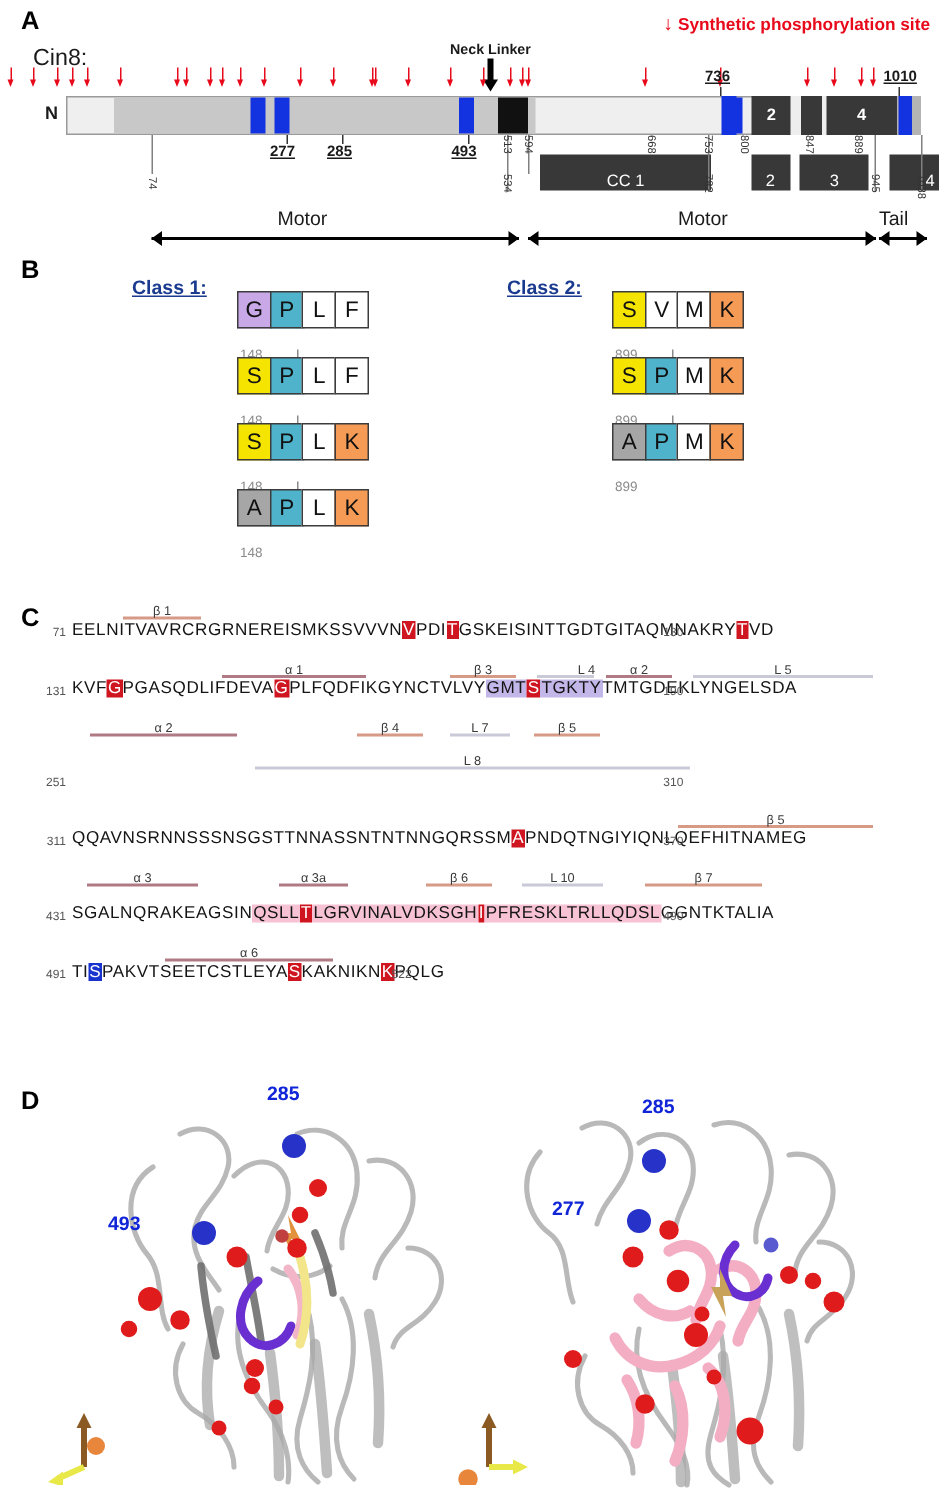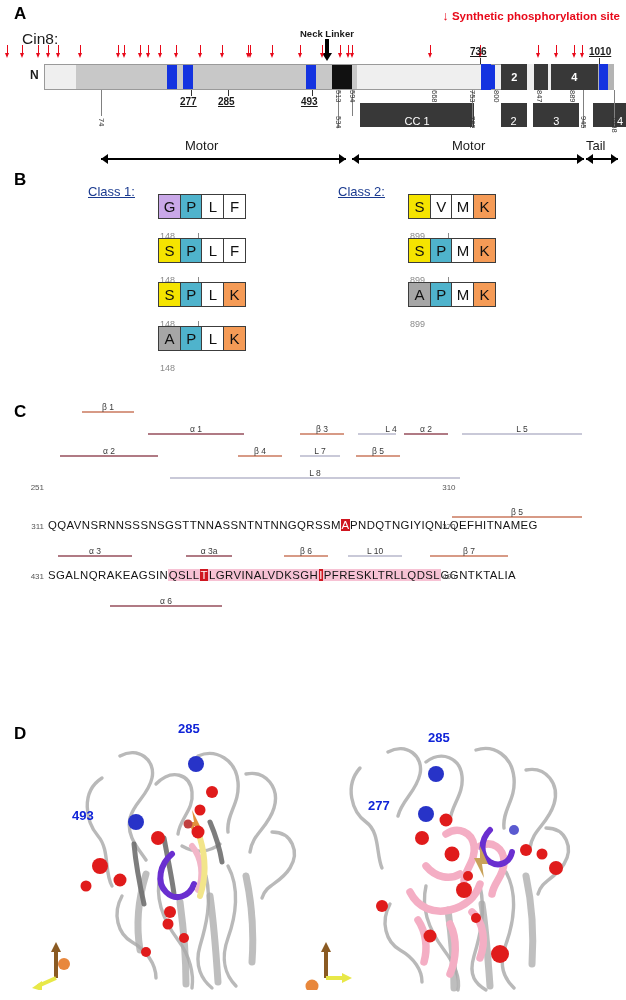--- a/index.html
+++ b/index.html
@@ -40,21 +40,21 @@
   .regname { position:absolute; font-size:13px; top:-2px; white-space:nowrap; }
   .regarrow { position:absolute; height:10px; top:14px; }
   .regarrow .line { position:absolute; left:0; right:0; top:4px; height:1.6px; background:#000; }
   .regarrow .h1, .regarrow .h2 { position:absolute; top:0; width:0; height:0;
         border-top:5px solid transparent; border-bottom:5px solid transparent; }
   .regarrow .h1 { left:0; border-right:7px solid #000; }
   .regarrow .h2 { right:0; border-left:7px solid #000; }
 
   
   #panelB { position:absolute; left:0; top:168px; width:626px; height:212px; }
-  .classTitle { position:absolute; font-size:13px; font-weight:normal; color:#1a3a8f;
+  .classTitle { position:absolute; font-size:13px; font-weight:bold; color:#1a3a8f;
         text-decoration:underline; }
   .seqrow { position:absolute; display:flex; align-items:center; }
   .aabox { width:23px; height:25px; border:1.3px solid #3c3c3c;
         display:flex; align-items:center; justify-content:center;
         font-size:15px; font-family:"Liberation Sans", sans-serif; color:#111;
         margin-right:-1.3px; }
   .posnum { position:absolute; font-size:9px; color:#8a8a8a; }
   .downarrow { position:absolute; width:9px; }
   .downarrow .st { width:1.4px; height:14px; background:#8a8a8a; margin:0 auto; }
   .downarrow .hd { width:0; height:0; margin:0 auto;
@@ -360,33 +360,43 @@
     </div>
 </div>
 
 <div id="panelC">
   <span class="panel-letter" style="left:14px; top:7px;">C</span>
   <div id="seqRows" style="position:absolute; left:0; top:8px; width:626px;">
       <div class="ss-track">
         <div class="ss-line" style="left: 82px; width: 52px; background: rgb(215, 154, 134);"></div>
         <div class="ss-lab" style="left: 82px; width: 52px;">β 1</div>
       </div>
+      <div class="cseq">
+        <div class="cnum-l">71</div>
+        <div class="cres"><span>EELNITVAVRCRGRNEREISMKSSVVVN</span><span class="hl mark-red">V</span><span>PDI</span><span class="hl mark-red">T</span><span>GSKEISINTTGDTGITAQMNAKRY</span><span class="hl mark-red">T</span><span>VD</span></div>
+        <div class="cnum-r" style="left: 442.2px;">130</div>
+      </div>
       <div style="height: 11px;"></div>
       <div class="ss-track">
         <div class="ss-line" style="left: 148px; width: 96px; background: rgb(176, 122, 132);"></div>
         <div class="ss-lab" style="left: 148px; width: 96px;">α 1</div>
         <div class="ss-line" style="left: 300px; width: 44px; background: rgb(215, 154, 134);"></div>
         <div class="ss-lab" style="left: 300px; width: 44px;">β 3</div>
         <div class="ss-line" style="left: 358px; width: 38px; background: rgb(201, 201, 216);"></div>
         <div class="ss-lab" style="left: 372px; width: 38px;">L 4</div>
         <div class="ss-line" style="left: 404px; width: 44px; background: rgb(176, 122, 132);"></div>
         <div class="ss-lab" style="left: 404px; width: 44px;">α 2</div>
         <div class="ss-line" style="left: 462px; width: 120px; background: rgb(201, 201, 216);"></div>
         <div class="ss-lab" style="left: 462px; width: 120px;">L 5</div>
       </div>
+      <div class="cseq">
+        <div class="cnum-l">131</div>
+        <div class="cres"><span>KVF</span><span class="hl mark-red">G</span><span>PGASQDLIFDEVA</span><span class="hl mark-red">G</span><span>PLFQDFIKGYNCTVLVY</span><span class="hl band-purple">GMT</span><span class="hl mark-red">S</span><span class="hl band-purple">TGKTY</span><span>TMTGDEKLYNGELSDA</span></div>
+        <div class="cnum-r" style="left: 442.2px;">190</div>
+      </div>
       <div style="height: 11px;"></div>
       <div class="ss-track">
         <div class="ss-line" style="left: 60px; width: 98px; background: rgb(176, 122, 132);"></div>
         <div class="ss-lab" style="left: 60px; width: 98px;">α 2</div>
         <div class="ss-line" style="left: 238px; width: 44px; background: rgb(215, 154, 134);"></div>
         <div class="ss-lab" style="left: 238px; width: 44px;">β 4</div>
         <div class="ss-line" style="left: 300px; width: 40px; background: rgb(201, 201, 216);"></div>
         <div class="ss-lab" style="left: 300px; width: 40px;">L 7</div>
         <div class="ss-line" style="left: 356px; width: 44px; background: rgb(215, 154, 134);"></div>
         <div class="ss-lab" style="left: 356px; width: 44px;">β 5</div>
@@ -426,20 +436,25 @@
       <div style="height: 11px;"></div>
       <div class="cseq">
         <div class="cnum-l">431</div>
         <div class="cres"><span>SGALNQRAKEAGSIN</span><span class="hl band-pink">QSLL</span><span class="hl mark-red">T</span><span class="hl band-pink">LGRVINALVDKSGH</span><span class="hl mark-red">I</span><span class="hl band-pink">PFRESKLTRLLQDSL</span><span>GGNTKTALIA</span></div>
         <div class="cnum-r" style="left: 442.2px;">490</div>
       </div>
       <div style="height: 11px;"></div>
       <div class="ss-track">
         <div class="ss-line" style="left: 110px; width: 112px; background: rgb(176, 122, 132);"></div>
         <div class="ss-lab" style="left: 110px; width: 112px;">α 6</div>
+      </div>
+      <div class="cseq">
+        <div class="cnum-l">491</div>
+        <div class="cres"><span>TI</span><span class="hl mark-blue">S</span><span>PAKVTSEETCSTLEYA</span><span class="hl mark-red">S</span><span>KAKNIKN</span><span class="hl mark-red">K</span><span>PQLG</span></div>
+        <div class="cnum-r" style="left: 261.04px;">522</div>
       </div>
       <div style="height: 11px;"></div>
     </div>
 </div>
 
 <div id="panelD">
   <span class="panel-letter" style="left:14px; top:8px;">D</span>
 
   <div class="struct" style="left:60px;">
     <svg viewBox="0 0 262 270" width="262" height="270">

